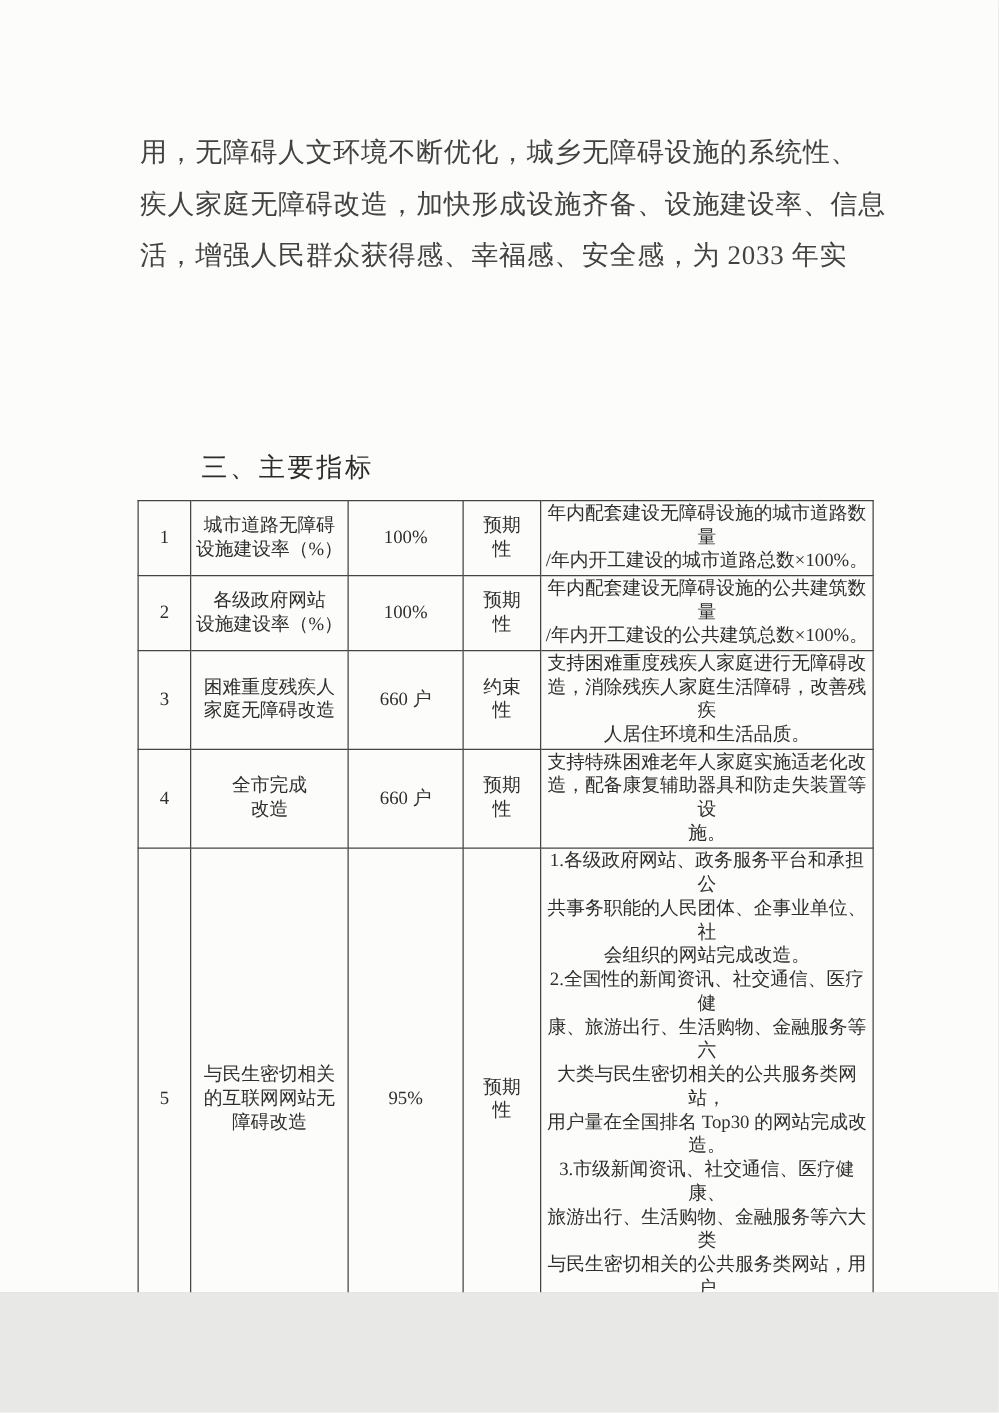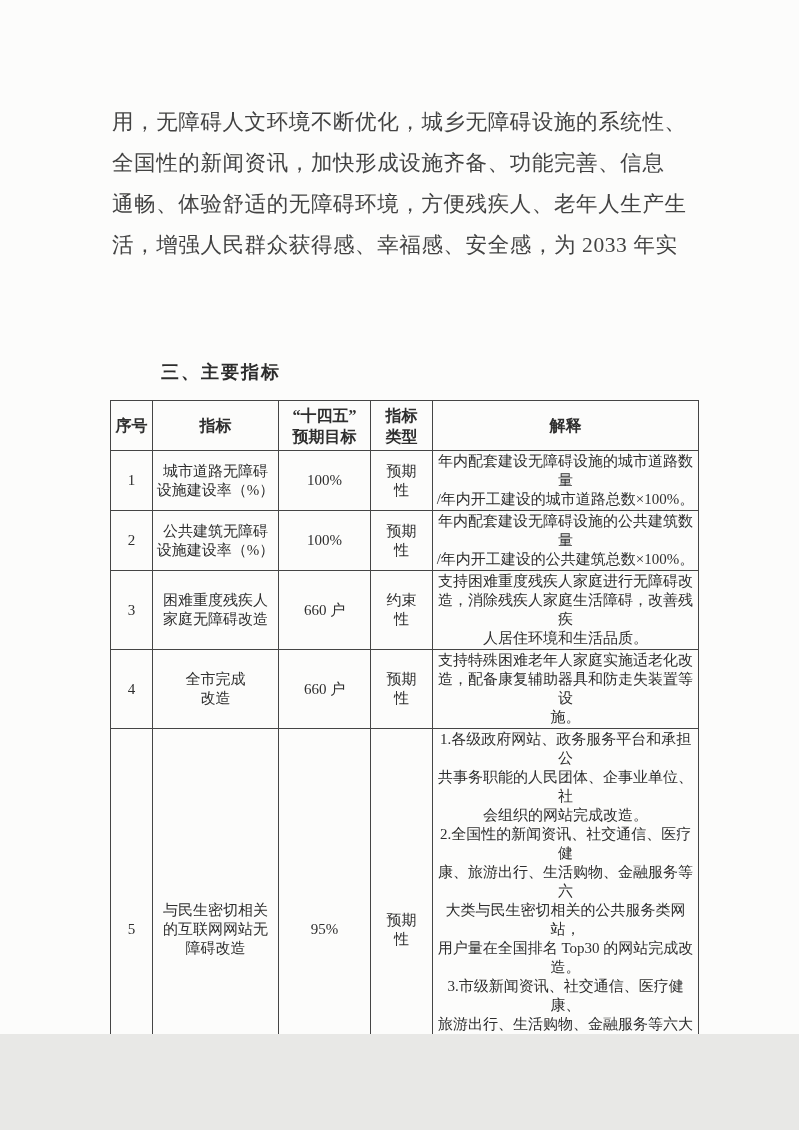--- a/index.html
+++ b/index.html
@@ -19,22 +19,22 @@
   .para .line{
     font-size:21.5px;
     height:41px;line-height:41px;
     letter-spacing:0.6px;
     white-space:nowrap;
     color:#424242;
   }
   .heading{
     position:absolute;left:161px;top:360px;
     font-family:"Liberation Sans","DejaVu Sans",sans-serif;
-    font-weight:bold;
-    font-size:18px;
+    font-weight:normal;
+    font-size:21px;
     color:#2c2c2c;
     letter-spacing:2px;
   }
   table.indicators{
     position:absolute;left:110px;top:400px;
     width:588px;
     border-collapse:collapse;
     table-layout:fixed;
     font-family:"Liberation Serif","DejaVu Serif",serif;
     color:#2e2e2e;
@@ -75,58 +75,48 @@
     color:#4a4a4a;
   }
 </style>
 </head>
 <body>
 
 <div class="page">
 
   <div class="para">
     <div class="line">用，无障碍人文环境不断优化，城乡无障碍设施的系统性、</div>
-    <div class="line">全国性的新闻资讯，加快形成设施齐备、功能完善、信息</div>
-    <div class="line">通畅、体验舒适的无障碍环境，方便残疾人、老年人生产生</div>
+    <div class="line">疾人家庭无障碍改造，加快形成设施齐备、设施建设率、信息</div>
     <div class="line">活，增强人民群众获得感、幸福感、安全感，为 2033 年实</div>
   </div>
 
   <div class="heading">三、主要指标</div>
 
   <table class="indicators">
     <colgroup>
       <col style="width:42px">
       <col style="width:126px">
       <col style="width:92px">
       <col style="width:62px">
       <col style="width:266px">
     </colgroup>
     <tbody>
-      <tr class="hrow">
-        <th>序号</th>
-        <th>指标</th>
-        <th>“十四五”
-预期目标</th>
-        <th>指标
-类型</th>
-        <th>解释</th>
-      </tr>
       <tr class="row-1">
         <td>1</td>
         <td>城市道路无障碍
 设施建设率（%）</td>
         <td>100%</td>
         <td>预期
 性</td>
         <td class="expl">年内配套建设无障碍设施的城市道路数量
 /年内开工建设的城市道路总数×100%。</td>
       </tr>
       <tr class="row-2">
         <td>2</td>
-        <td>公共建筑无障碍
+        <td>各级政府网站
 设施建设率（%）</td>
         <td>100%</td>
         <td>预期
 性</td>
         <td class="expl">年内配套建设无障碍设施的公共建筑数量
 /年内开工建设的公共建筑总数×100%。</td>
       </tr>
       <tr class="row-3">
         <td>3</td>
         <td>困难重度残疾人

